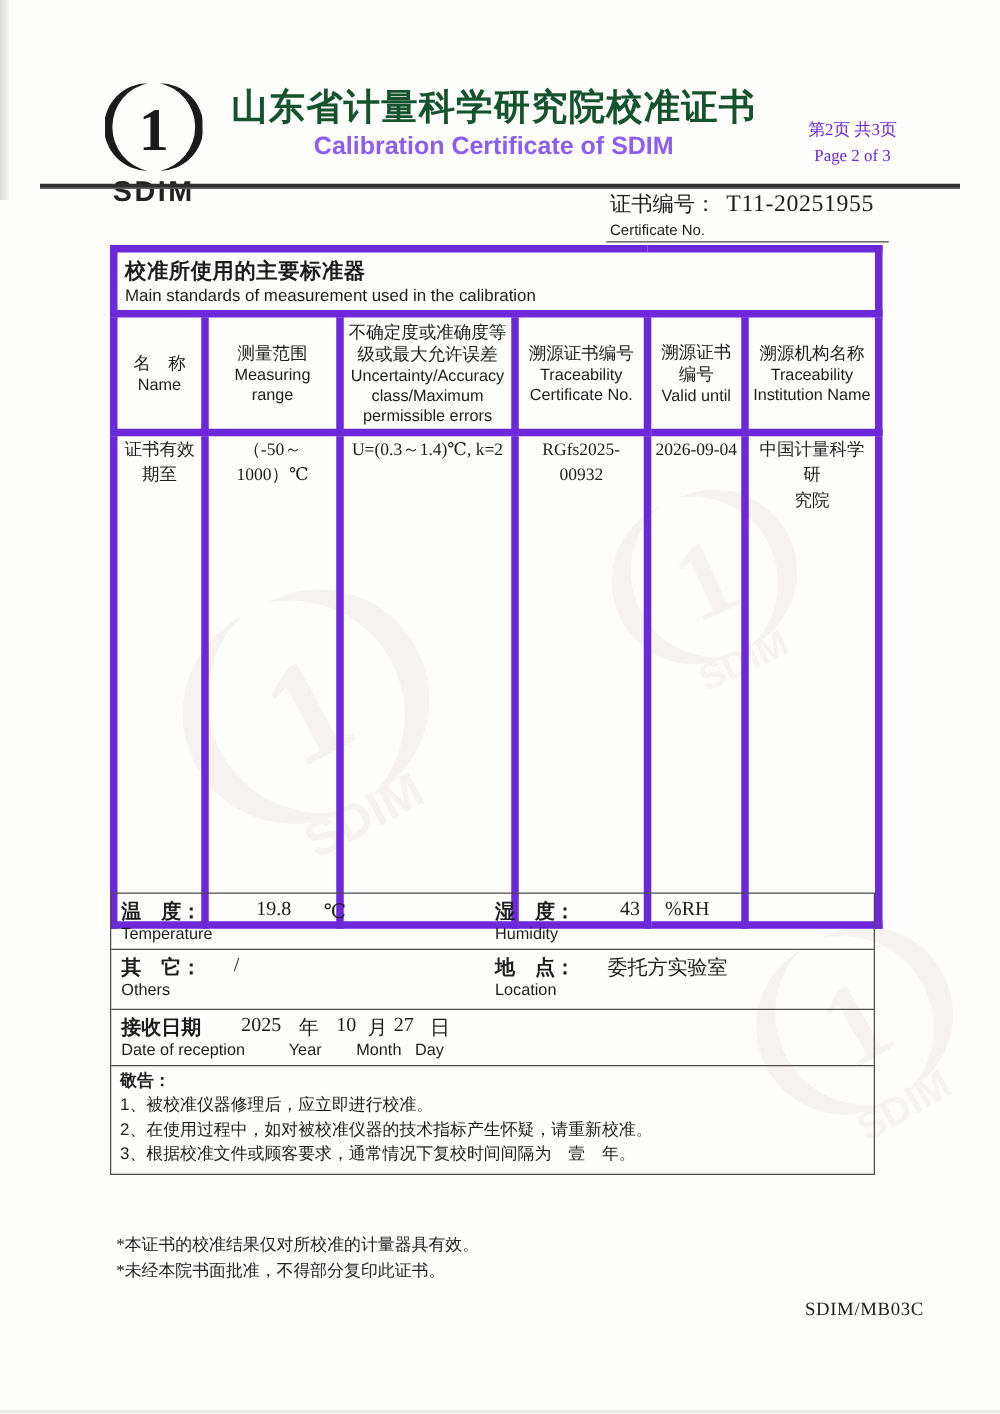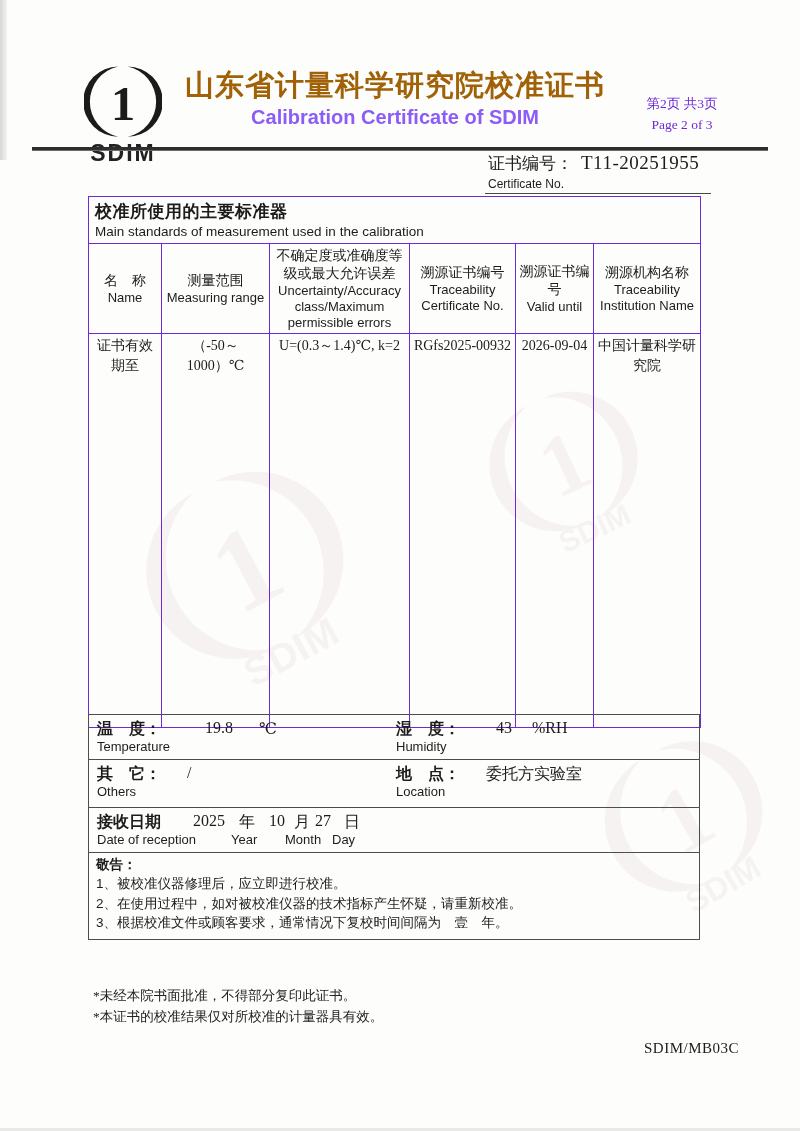--- a/index.html
+++ b/index.html
@@ -12,34 +12,34 @@
   .sans { font-family:"Liberation Sans","DejaVu Sans",sans-serif; }
 
   
   .scan-edge-left { position:absolute; left:0; top:0; width:7px; height:160px; background:linear-gradient(to right,#d7d7d7,#f4f4f2); }
   .scan-edge-bottom { position:absolute; left:0; bottom:0; width:100%; height:3px; background:#e9e9e7; }
 
   
   .logo { position:absolute; left:70px; top:64px; width:106px; text-align:center; }
   .logo svg { display:block; margin:0 auto; }
   .logo-text { font-weight:bold; font-size:23px; letter-spacing:2px; color:#222; margin-top:-4px; }
-  .title-zh { position:absolute; left:160px; top:66px; width:470px; text-align:center; font-weight:bold; font-size:29px; letter-spacing:1px; color:#a16207; }
+  .title-zh { position:absolute; left:160px; top:66px; width:470px; text-align:center; font-weight:bold; font-size:29px; letter-spacing:1px; color:#14532d; }
   .title-en { position:absolute; left:160px; top:106px; width:470px; text-align:center; font-weight:bold; font-size:20px; color:#8b5cf6; }
   .page-info { position:absolute; left:634px; top:94px; width:96px; text-align:center; font-size:13.5px; line-height:1.55; color:#6d28d9; }
   .head-rule { position:absolute; left:32px; top:147px; width:736px; height:4px; background:#2e2e2e; border-bottom:1px solid #6a6a6a; }
 
   .cert-no { position:absolute; left:488px; top:152px; width:224px; }
   .cert-no-line1 { font-size:17px; white-space:nowrap; }
   .cert-no-value { font-size:19px; letter-spacing:0.5px; margin-left:8px; }
   .cert-no-en { font-size:12px; margin-top:2px; }
   .cert-underline { position:absolute; left:485px; top:193px; width:226px; height:1px; background:#4a4a4a; }
 
   
   table.std { position:absolute; left:88px; top:196px; width:612px; border-collapse:collapse; table-layout:fixed; }
-  table.std td, table.std th { border:1px solid #6d28d9; padding:2px 3px; font-weight:normal; }
+  table.std td, table.std th { border:6px solid #6d28d9; padding:2px 3px; font-weight:normal; }
   .caption-cell { text-align:left; padding:3px 6px 4px 6px !important; }
   .caption-zh { font-weight:bold; font-size:17px; letter-spacing:0.5px; }
   .caption-en { font-size:13.5px; margin-top:1px; }
   .hdr-cell { text-align:center; vertical-align:middle; height:78px; }
   .hdr-zh { font-size:14px; line-height:1.3; }
   .hdr-en { font-size:13px; line-height:1.22; margin-top:1px; }
   .data-row td { height:394px; vertical-align:top; text-align:center; font-size:14px; padding-top:4px; line-height:1.45; }
   .pre { white-space:pre-line; }
 
   
@@ -210,20 +210,20 @@
 
     <div class="env-row notice">
       <div class="notice-title sans">敬告：</div>
       <div class="notice-item sans">1、被校准仪器修理后，应立即进行校准。</div>
       <div class="notice-item sans">2、在使用过程中，如对被校准仪器的技术指标产生怀疑，请重新校准。</div>
       <div class="notice-item sans">3、根据校准文件或顾客要求，通常情况下复校时间间隔为　壹　年。</div>
     </div>
   </div>
 
   <div class="footnotes">
+    <div>*本证书的校准结果仅对所校准的计量器具有效。</div>
     <div>*未经本院书面批准，不得部分复印此证书。</div>
-    <div>*本证书的校准结果仅对所校准的计量器具有效。</div>
   </div>
 
   <div class="form-code">SDIM/MB03C</div>
 
   <div class="scan-edge-bottom"></div>
 </div>
 
 </body></html>

